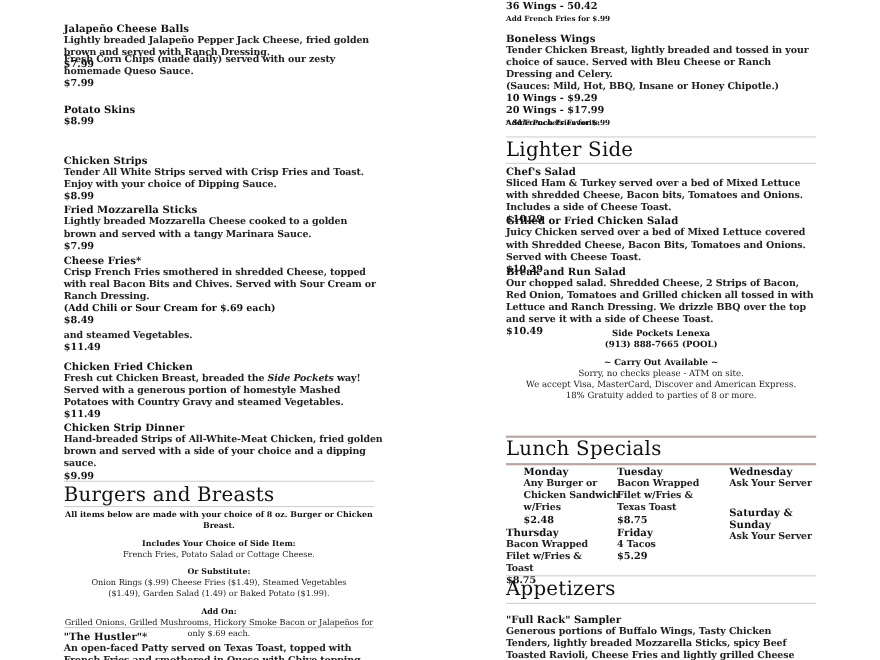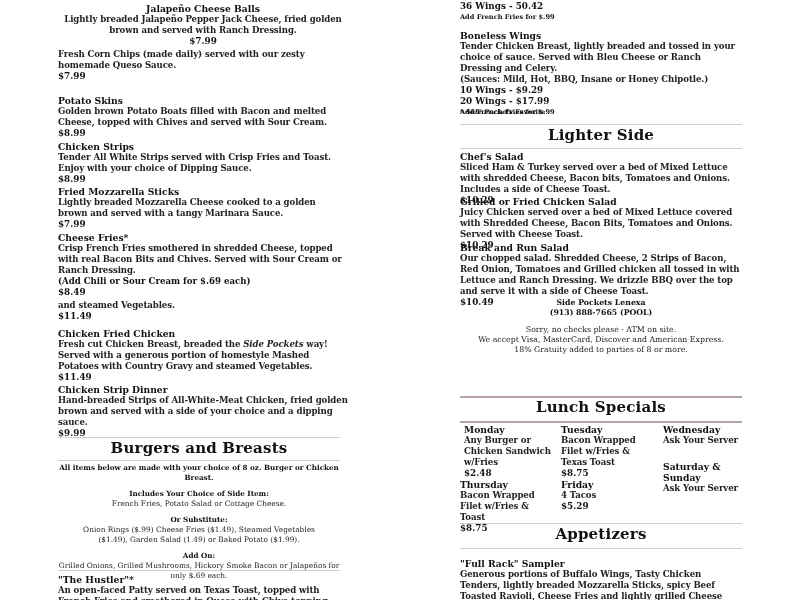--- a/index.html
+++ b/index.html
@@ -10,45 +10,44 @@
   }
   .col { position:absolute; top:0; }
   .left { left:58px; width:290px; }
   .right { left:460px; width:282px; }
   .abs { position:absolute; }
   .item-title { font-weight:bold; font-size:9.2px; line-height:11px; color:#111; }
   .item-desc { font-size:8.6px; line-height:11px; color:#222; letter-spacing:-0.1px;font-weight:bold; }
   .item-price { font-weight:bold; font-size:8.8px; line-height:11px; color:#111; }
   .item-note { font-weight:bold; font-size:8.6px; line-height:11px; color:#111; }
   .small-bold { font-weight:bold; font-size:6.6px; line-height:10px; color:#111; }
-  .section-title { font-weight:bold; font-size:15px; text-align:center; color:#111; letter-spacing:0.2px; }
+  .section-title { font-weight:normal; font-size:18px; color:#111; letter-spacing:0.2px; }
   .rule { height:1px; background:#cfcfcf; position:absolute; }
   .rule.red { background:#b9a3a3; height:2px; }
   .center { text-align:center; }
   .c-bold { font-weight:bold; font-size:7.8px; line-height:10px; color:#111; text-align:center; }
   .c-text { font-size:7.8px; line-height:10px; color:#222; text-align:center; }
   .day { position:absolute; width:100px; }
   em { font-style:italic; }
 </style>
 </head>
 <body>
 
 <div class="col left">
-  <div class="abs" style="top:3px;width:290px;text-align:center;">
+  <div class="abs" style="top:21px;width:290px;">
     <div class="item-title">Jalapeño Cheese Balls</div>
     <div class="item-desc">Lightly breaded Jalapeño Pepper Jack Cheese, fried golden brown and served with Ranch Dressing.</div>
     <div class="item-price">$7.99</div>
   </div>
   <div class="abs" style="top:49px;width:290px;">
     <div class="item-desc">Fresh Corn Chips (made daily) served with our zesty homemade Queso Sauce.</div>
     <div class="item-price">$7.99</div>
   </div>
   <div class="abs" style="top:95px;width:290px;">
     <div class="item-title">Potato Skins</div>
-    <div class="item-desc">Golden brown Potato Boats filled with Bacon and melted Cheese, topped with Chives and served with Sour Cream.</div>
     <div class="item-price">$8.99</div>
   </div>
   <div class="abs" style="top:141px;width:290px;">
     <div class="item-title">Chicken Strips</div>
     <div class="item-desc">Tender All White Strips served with Crisp Fries and Toast. Enjoy with your choice of Dipping Sauce.</div>
     <div class="item-price">$8.99</div>
   </div>
   <div class="abs" style="top:186px;width:290px;">
     <div class="item-title">Fried Mozzarella Sticks</div>
     <div class="item-desc">Lightly breaded Mozzarella Cheese cooked to a golden brown and served with a tangy Marinara Sauce.</div>
@@ -136,30 +135,31 @@
   <div class="abs" style="top:242px;width:282px;">
     <div class="item-title">Break and Run Salad</div>
     <div class="item-desc">Our chopped salad. Shredded Cheese, 2 Strips of Bacon, Red Onion, Tomatoes and Grilled chicken all tossed in with Lettuce and Ranch Dressing. We drizzle BBQ over the top and serve it with a side of Cheese Toast.</div>
     <div class="item-price">$10.49</div>
   </div>
 
   <div class="abs" style="top:298px;left:0;width:282px;">
     <div class="c-bold">Side Pockets Lenexa</div>
     <div class="c-bold">(913) 888-7665 (POOL)</div>
     <div style="height:7px;"></div>
+    <div class="c-bold">~ Carry Out Available ~</div>
     <div class="c-text">Sorry, no checks please - ATM on site.</div>
     <div class="c-text">We accept Visa, MasterCard, Discover and American Express.</div>
     <div class="c-text">18% Gratuity added to parties of 8 or more.</div>
   </div>
 
   <div class="rule red" style="top:396px;left:0;width:282px;"></div>
   <div class="abs section-title" style="top:398px;left:0;width:282px;">Lunch Specials</div>
   <div class="rule red" style="top:421px;left:0;width:282px;"></div>
 
-  <div class="day" style="top:424px;left:4px;width:95px;">
+  <div class="day" style="top:424px;left:16px;width:95px;">
     <div class="item-title">Monday</div>
     <div class="item-desc">Any Burger or Chicken Sandwich w/Fries</div>
     <div class="item-price">$2.48</div>
   </div>
   <div class="day" style="top:424px;left:101px;width:95px;">
     <div class="item-title">Tuesday</div>
     <div class="item-desc">Bacon Wrapped Filet w/Fries &amp; Texas Toast</div>
     <div class="item-price">$8.75</div>
   </div>
   <div class="day" style="top:424px;left:203px;width:85px;">

